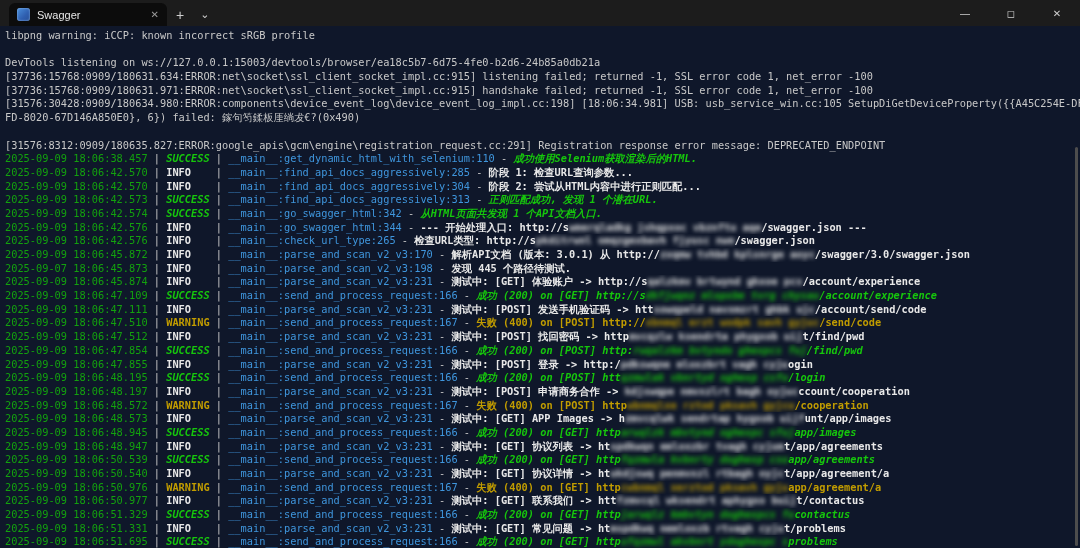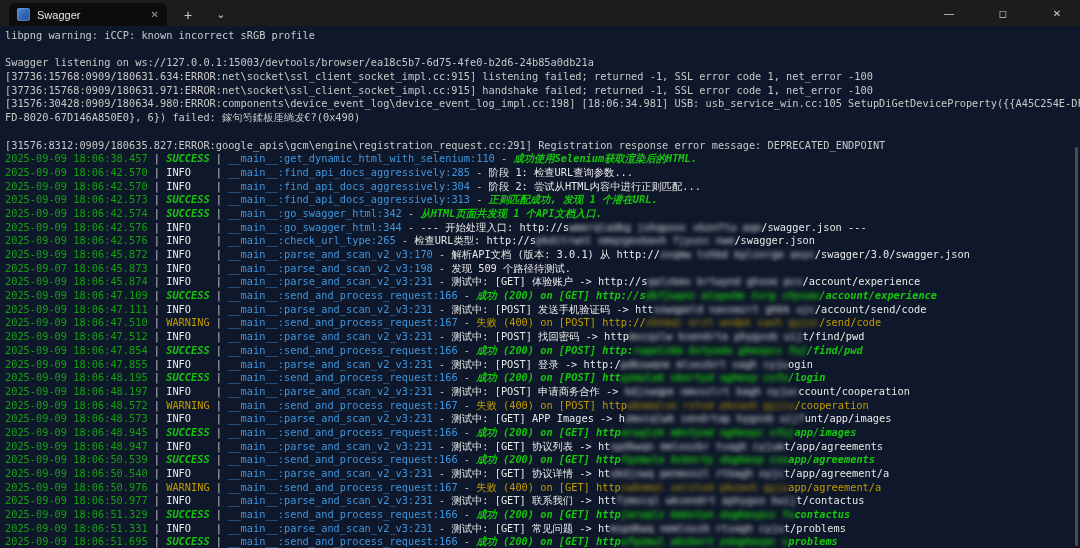--- a/index.html
+++ b/index.html
@@ -1,44 +1,44 @@
 <!DOCTYPE html>
 <html><head>
 <meta charset="utf-8">
 <style>
   html,body{margin:0;padding:0;background:#0c0c0c;}
   body{width:1080px;height:548px;overflow:hidden;position:relative;
        font-family:"DejaVu Sans Mono","Liberation Mono",monospace;}
   .window{width:1080px;height:548px;position:relative;background:#0c0c0c;}
   
   .titlebar{height:26px;background:#1c1c1c;display:flex;align-items:flex-end;
-            font-family:"Liberation Sans",sans-serif;user-select:none;gap:8px;}
+            font-family:"Liberation Sans",sans-serif;user-select:none;}
   .tab{display:flex;align-items:center;gap:7px;width:158px;height:23px;margin-left:9px;
        background:#0c0c0c;border-radius:6px 6px 0 0;padding:0 8px;box-sizing:border-box;}
   .tab-icon{width:13px;height:13px;border-radius:3px;flex:0 0 auto;
             background:linear-gradient(135deg,#4a8fdc 0%,#2f5fb0 60%,#274f96 100%);
             box-shadow:inset 0 0 2px #9cc4f0;}
   .tab-title{color:#e6e6e6;font-size:11px;flex:1 1 auto;white-space:nowrap;overflow:hidden;}
   .tab-close{color:#9b9b9b;font-size:10px;flex:0 0 auto;cursor:pointer;}
   .newtab{color:#cfcfcf;font-size:14px;padding:0 9px;height:23px;display:flex;align-items:center;cursor:pointer;}
   .tabdrop{color:#cfcfcf;font-size:11px;padding:0 7px;height:23px;display:flex;align-items:center;cursor:pointer;}
   .tb-spacer{flex:1 1 auto;}
   .winbtn{width:46px;height:26px;display:flex;align-items:center;justify-content:center;
           color:#cfcfcf;font-size:10px;cursor:pointer;}
   
   .terminal{position:absolute;left:0;right:0;top:26px;bottom:0;background:#0f172a;
             padding:3px 0 0 5px;overflow:hidden;cursor:text;}
   .line{height:13.7px;line-height:13.7px;font-size:10.3px;white-space:pre;overflow:hidden;}
   .seg{white-space:pre;}
   .plain{color:#c8c8c8;}
   .ts{color:#13a10e;}
   .loc{color:#3f96dd;}
-  .lvl-info,.msg-info{color:#e8e8e8;font-weight:400;}
+  .lvl-info,.msg-info{color:#e8e8e8;font-weight:700;}
   .lvl-success,.msg-success{color:#16c60c;font-weight:700;font-style:italic;}
-  .lvl-warning,.msg-warning{color:#c19c00;font-weight:400;}
+  .lvl-warning,.msg-warning{color:#c19c00;font-weight:700;}
   .blur{filter:blur(2.2px);opacity:.95;}
   
   .scrollbar{position:absolute;right:1px;top:28px;bottom:2px;width:5px;}
   .scroll-thumb{position:absolute;left:1px;width:3px;top:23%;bottom:0;background:#4d4d4d;border-radius:2px;}
 </style>
 </head>
 <body>
 
 <div class="window">
   <div class="titlebar">
@@ -51,36 +51,36 @@
     <div class="tabdrop">⌄</div>
     <div class="tb-spacer"></div>
     <div class="winbtn">—</div>
     <div class="winbtn">◻</div>
     <div class="winbtn">✕</div>
   </div>
 
   <div class="terminal">
       <div class="line"><span class="seg plain">libpng warning: iCCP: known incorrect sRGB profile</span></div>
       <div class="line"><span class="seg plain">&nbsp;</span></div>
-      <div class="line"><span class="seg plain">Swagger listening on ws://127.0.0.1:15003/devtools/browser/ea18c5b7-6d75-4fe0-b2d6-24b85a0db21a</span></div>
+      <div class="line"><span class="seg plain">DevTools listening on ws://127.0.0.1:15003/devtools/browser/ea18c5b7-6d75-4fe0-b2d6-24b85a0db21a</span></div>
       <div class="line"><span class="seg plain">[37736:15768:0909/180631.634:ERROR:net\socket\ssl_client_socket_impl.cc:915] listening failed; returned -1, SSL error code 1, net_error -100</span></div>
       <div class="line"><span class="seg plain">[37736:15768:0909/180631.971:ERROR:net\socket\ssl_client_socket_impl.cc:915] handshake failed; returned -1, SSL error code 1, net_error -100</span></div>
       <div class="line"><span class="seg plain">[31576:30428:0909/180634.980:ERROR:components\device_event_log\device_event_log_impl.cc:198] [18:06:34.981] USB: usb_service_win.cc:105 SetupDiGetDeviceProperty({{A45C254E-DF1C-4E</span></div>
       <div class="line"><span class="seg plain">FD-8020-67D146A850E0}, 6}) failed: 鎵句笉鍒板厓绱犮€?(0x490)</span></div>
       <div class="line"><span class="seg plain">&nbsp;</span></div>
       <div class="line"><span class="seg plain">[31576:8312:0909/180635.827:ERROR:google_apis\gcm\engine\registration_request.cc:291] Registration response error message: DEPRECATED_ENDPOINT</span></div>
       <div class="line"><span class="seg ts">2025-09-09 18:06:38.457</span><span class="seg plain"> | </span><span class="seg lvl-success">SUCCESS </span><span class="seg plain">| </span><span class="seg loc">__main__:get_dynamic_html_with_selenium:110</span><span class="seg plain"> - </span><span class="seg msg-success">成功使用Selenium获取渲染后的HTML.</span></div>
       <div class="line"><span class="seg ts">2025-09-09 18:06:42.570</span><span class="seg plain"> | </span><span class="seg lvl-info">INFO    </span><span class="seg plain">| </span><span class="seg loc">__main__:find_api_docs_aggressively:285</span><span class="seg plain"> - </span><span class="seg msg-info">阶段 1: 检查URL查询参数...</span></div>
       <div class="line"><span class="seg ts">2025-09-09 18:06:42.570</span><span class="seg plain"> | </span><span class="seg lvl-info">INFO    </span><span class="seg plain">| </span><span class="seg loc">__main__:find_api_docs_aggressively:304</span><span class="seg plain"> - </span><span class="seg msg-info">阶段 2: 尝试从HTML内容中进行正则匹配...</span></div>
       <div class="line"><span class="seg ts">2025-09-09 18:06:42.573</span><span class="seg plain"> | </span><span class="seg lvl-success">SUCCESS </span><span class="seg plain">| </span><span class="seg loc">__main__:find_api_docs_aggressively:313</span><span class="seg plain"> - </span><span class="seg msg-success">正则匹配成功, 发现 1 个潜在URL.</span></div>
       <div class="line"><span class="seg ts">2025-09-09 18:06:42.574</span><span class="seg plain"> | </span><span class="seg lvl-success">SUCCESS </span><span class="seg plain">| </span><span class="seg loc">__main__:go_swagger_html:342</span><span class="seg plain"> - </span><span class="seg msg-success">从HTML页面共发现 1 个API文档入口.</span></div>
       <div class="line"><span class="seg ts">2025-09-09 18:06:42.576</span><span class="seg plain"> | </span><span class="seg lvl-info">INFO    </span><span class="seg plain">| </span><span class="seg loc">__main__:go_swagger_html:344</span><span class="seg plain"> - </span><span class="seg msg-info">--- 开始处理入口: http://s</span><span class="seg blur msg-info">wmerqladkg jshqpxoc vbznftu aqe</span><span class="seg msg-info">/swagger.json ---</span></div>
       <div class="line"><span class="seg ts">2025-09-09 18:06:42.576</span><span class="seg plain"> | </span><span class="seg lvl-info">INFO    </span><span class="seg plain">| </span><span class="seg loc">__main__:check_url_type:265</span><span class="seg plain"> - </span><span class="seg msg-info">检查URL类型: http://s</span><span class="seg blur msg-info">pkditrwnl omqzgexbavh fjyusc nwe</span><span class="seg msg-info">/swagger.json</span></div>
       <div class="line"><span class="seg ts">2025-09-09 18:06:45.872</span><span class="seg plain"> | </span><span class="seg lvl-info">INFO    </span><span class="seg plain">| </span><span class="seg loc">__main__:parse_and_scan_v2_v3:170</span><span class="seg plain"> - </span><span class="seg msg-info">解析API文档 (版本: 3.0.1) 从 http://</span><span class="seg blur msg-info">zxqmw tvhbd kplsnrge aoyc</span><span class="seg msg-info">/swagger/3.0/swagger.json</span></div>
-      <div class="line"><span class="seg ts">2025-09-07 18:06:45.873</span><span class="seg plain"> | </span><span class="seg lvl-info">INFO    </span><span class="seg plain">| </span><span class="seg loc">__main__:parse_and_scan_v2_v3:198</span><span class="seg plain"> - </span><span class="seg msg-info">发现 509 个路径待测试.</span></div>
+      <div class="line"><span class="seg ts">2025-09-07 18:06:45.873</span><span class="seg plain"> | </span><span class="seg lvl-info">INFO    </span><span class="seg plain">| </span><span class="seg loc">__main__:parse_and_scan_v2_v3:198</span><span class="seg plain"> - </span><span class="seg msg-info">发现 445 个路径待测试.</span></div>
       <div class="line"><span class="seg ts">2025-09-09 18:06:45.874</span><span class="seg plain"> | </span><span class="seg lvl-info">INFO    </span><span class="seg plain">| </span><span class="seg loc">__main__:parse_and_scan_v2_v3:231</span><span class="seg plain"> - </span><span class="seg msg-info">测试中: [GET] 体验账户 -&gt; http://s</span><span class="seg blur msg-info">qalzkmv brtwynd ghxoe pcs</span><span class="seg msg-info">/account/experience</span></div>
       <div class="line"><span class="seg ts">2025-09-09 18:06:47.109</span><span class="seg plain"> | </span><span class="seg lvl-success">SUCCESS </span><span class="seg plain">| </span><span class="seg loc">__main__:send_and_process_request:166</span><span class="seg plain"> - </span><span class="seg msg-success">成功 (200) on [GET] http://s</span><span class="seg blur msg-success">dkfjwqnz mlopxbe tvrg chysau</span><span class="seg msg-success">/account/experience</span></div>
       <div class="line"><span class="seg ts">2025-09-09 18:06:47.111</span><span class="seg plain"> | </span><span class="seg lvl-info">INFO    </span><span class="seg plain">| </span><span class="seg loc">__main__:parse_and_scan_v2_v3:231</span><span class="seg plain"> - </span><span class="seg msg-info">测试中: [POST] 发送手机验证码 -&gt; htt</span><span class="seg blur msg-info">sowqpeld navxmzrt ghbk ujc</span><span class="seg msg-info">/account/send/code</span></div>
       <div class="line"><span class="seg ts">2025-09-09 18:06:47.510</span><span class="seg plain"> | </span><span class="seg lvl-warning">WARNING </span><span class="seg plain">| </span><span class="seg loc">__main__:send_and_process_request:167</span><span class="seg plain"> - </span><span class="seg msg-warning">失败 (400) on [POST] http://</span><span class="seg blur msg-warning">xbnmql erzt wodpk savh gyjuc</span><span class="seg msg-warning">/send/code</span></div>
       <div class="line"><span class="seg ts">2025-09-09 18:06:47.512</span><span class="seg plain"> | </span><span class="seg lvl-info">INFO    </span><span class="seg plain">| </span><span class="seg loc">__main__:parse_and_scan_v2_v3:231</span><span class="seg plain"> - </span><span class="seg msg-info">测试中: [POST] 找回密码 -&gt; http</span><span class="seg blur msg-info">mvcqzlw ksendrta phygxob uij</span><span class="seg msg-info">t/find/pwd</span></div>
       <div class="line"><span class="seg ts">2025-09-09 18:06:47.854</span><span class="seg plain"> | </span><span class="seg lvl-success">SUCCESS </span><span class="seg plain">| </span><span class="seg loc">__main__:send_and_process_request:166</span><span class="seg plain"> - </span><span class="seg msg-success">成功 (200) on [POST] http:</span><span class="seg blur msg-success">rwqalzkm bvtyndo ghexpcs fuj</span><span class="seg msg-success">/find/pwd</span></div>
       <div class="line"><span class="seg ts">2025-09-09 18:06:47.855</span><span class="seg plain"> | </span><span class="seg lvl-info">INFO    </span><span class="seg plain">| </span><span class="seg loc">__main__:parse_and_scan_v2_v3:231</span><span class="seg plain"> - </span><span class="seg msg-info">测试中: [POST] 登录 -&gt; http:/</span><span class="seg blur msg-info">pdkswqne mloxzbrt vagh cyju</span><span class="seg msg-info">ogin</span></div>
       <div class="line"><span class="seg ts">2025-09-09 18:06:48.195</span><span class="seg plain"> | </span><span class="seg lvl-success">SUCCESS </span><span class="seg plain">| </span><span class="seg loc">__main__:send_and_process_request:166</span><span class="seg plain"> - </span><span class="seg msg-success">成功 (200) on [POST] htt</span><span class="seg blur msg-success">qzmwlak vbnrtyd oghexp csfu</span><span class="seg msg-success">/login</span></div>
       <div class="line"><span class="seg ts">2025-09-09 18:06:48.197</span><span class="seg plain"> | </span><span class="seg lvl-info">INFO    </span><span class="seg plain">| </span><span class="seg loc">__main__:parse_and_scan_v2_v3:231</span><span class="seg plain"> - </span><span class="seg msg-info">测试中: [POST] 申请商务合作 -&gt; </span><span class="seg blur msg-info">kdjswqpe nmvxzlrt bagh oyjuc</span><span class="seg msg-info">ccount/cooperation</span></div>
       <div class="line"><span class="seg ts">2025-09-09 18:06:48.572</span><span class="seg plain"> | </span><span class="seg lvl-warning">WARNING </span><span class="seg plain">| </span><span class="seg loc">__main__:send_and_process_request:167</span><span class="seg plain"> - </span><span class="seg msg-warning">失败 (400) on [POST] http</span><span class="seg blur msg-warning">wbnmqlxe rztod pksavh gyjcu</span><span class="seg msg-warning">/cooperation</span></div>

